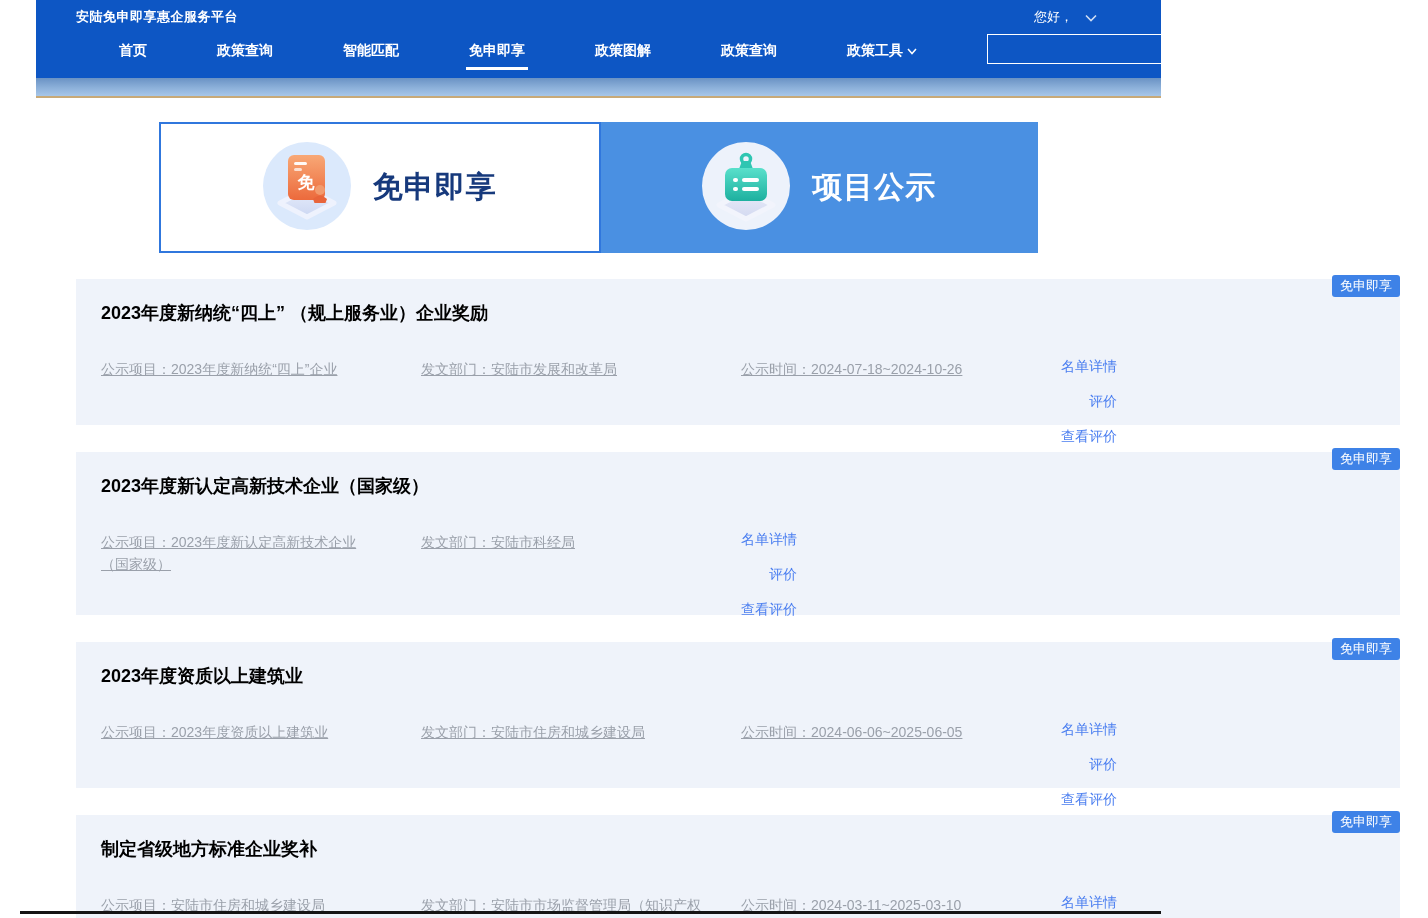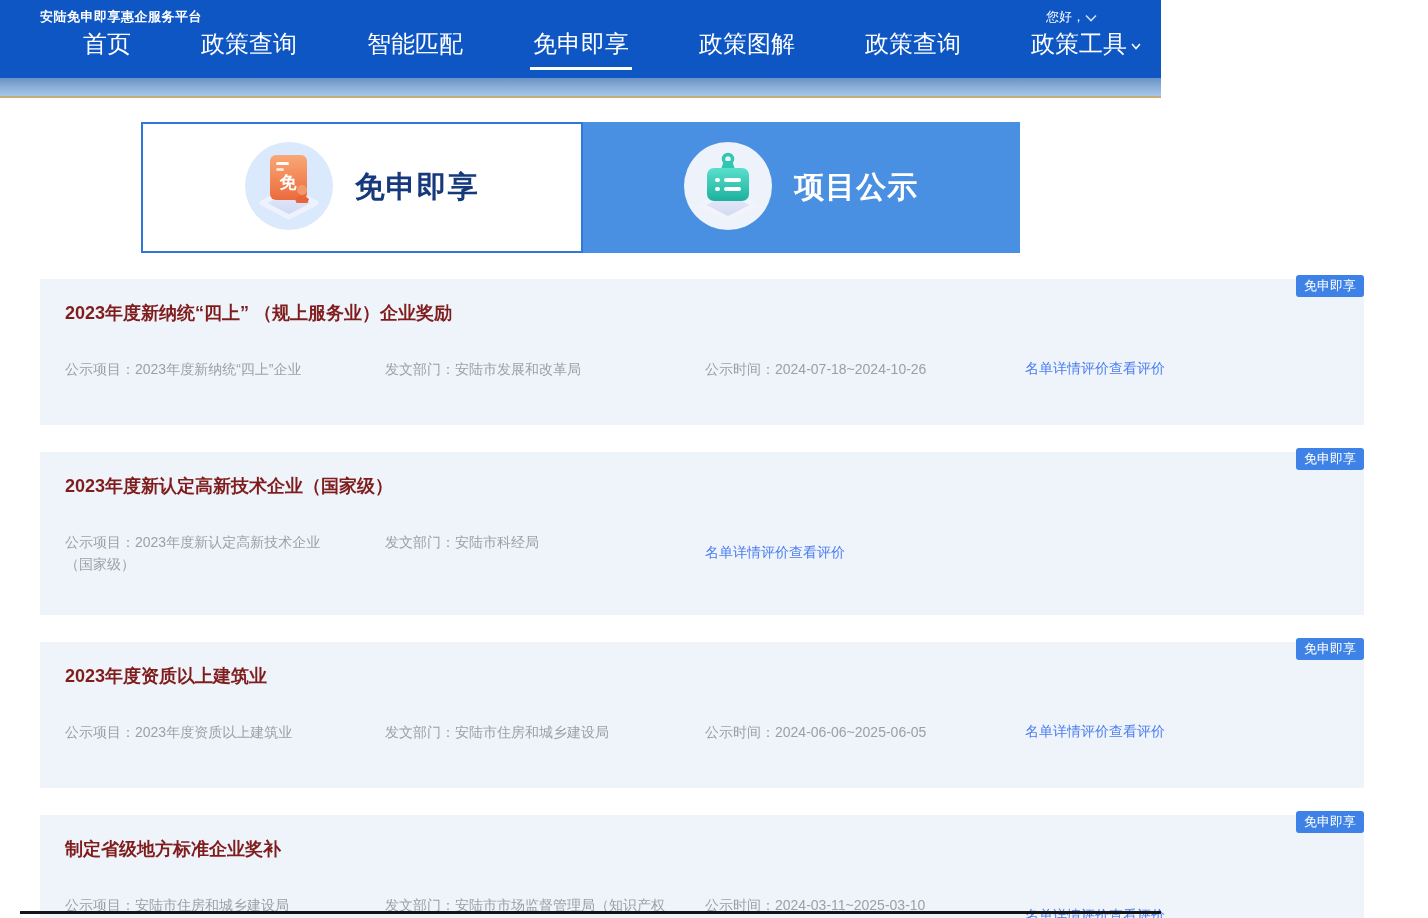--- a/index.html
+++ b/index.html
@@ -1,26 +1,26 @@
 <!DOCTYPE html>
 <html><head>
 <meta charset="utf-8">
 <style>
   * { margin:0; padding:0; box-sizing:border-box; }
   html,body { width:1428px; height:918px; overflow:hidden; background:#fff;
     font-family:"Liberation Sans","DejaVu Sans",sans-serif; }
-  .page { position:relative; width:1161px; height:918px; }
+  .page { position:relative; width:1161px; height:918px;padding-left:36px; }
 
   
   .header { background:#0d56c4; height:78px; }
   .header-top { display:flex; justify-content:space-between; align-items:center; padding:8px 30px 0 40px; }
   .site-title { color:#fff; font-size:13px; font-weight:bold; letter-spacing:.5px; }
-  .greeting { display:flex; align-items:center; color:#fff; font-size:13px; margin-right:34px; cursor:pointer; }
+  .greeting { display:flex; align-items:center; gap:12px; color:#fff; font-size:13px; margin-right:34px; cursor:pointer; }
   .nav-row { display:flex; align-items:flex-end; height:44px; padding-left:83px; }
-  .nav-item { color:#fff; font-size:24px; font-weight:normal; margin-right:70px; position:relative;
+  .nav-item { color:#fff; font-size:14px; font-weight:bold; margin-right:70px; position:relative;
     padding-bottom:10px; cursor:pointer; white-space:nowrap; display:flex; align-items:flex-start; gap:4px;}
   .nav-item.active::after { content:""; position:absolute; left:-3px; right:-3px; bottom:0; height:3px; background:#fff; }
   .search-box { margin-left:auto; margin-right:63px; width:202px; height:30px; border:1px solid #fff;
     display:flex; align-items:center; margin-bottom:6px; }
   .search-box input { flex:1; border:none; outline:none; background:transparent; color:#fff; font-size:14px; padding:0 6px; min-width:0;}
   .search-icon { width:26px; display:flex; align-items:center; justify-content:center; cursor:pointer; }
 
   
   .banner { height:20px; background:linear-gradient(180deg,#6a92c4 0%,#8db1da 55%,#a7c6e8 100%);
     border-bottom:2px solid #c8a977; }
@@ -34,25 +34,25 @@
   .tab-label-publicity { color:#fff; font-size:30px; font-weight:bold; letter-spacing:1px; }
 
   
   .cards { margin:26px 0 0 40px; width:1324px; }
   .card-wrap { position:relative; margin-top:27px; }
   .card-wrap:first-child { margin-top:0; }
   .badge { position:absolute; top:-4px; right:0; background:#3e82e7; color:#fff; font-size:13px;
     line-height:1; padding:4px 8px 5px; border-radius:3px; z-index:2; }
   .card { background:#eff3fa; height:146px; padding:22px 0 0 25px; }
   .card.tall { height:163px; }
-  .card-title { font-size:18px; font-weight:600; color:#7f1d1d; }
+  .card-title { font-size:18px; font-weight:600; color:#000000; }
   .meta { display:flex; margin-top:33px; font-size:14px; color:#9aa0aa; }
-  .meta-col { width:320px; padding-right:40px; line-height:22px; }
+  .meta-col { width:320px; padding-right:40px; line-height:22px;text-decoration:underline; }
   .meta-col .label { color:#9aa0aa; }
-  .links-col { display:flex; align-items:center; padding-top:0; }
+  .links-col { display:flex; gap:17px; align-items:flex-end; padding-top:0;flex-direction:column; }
   .link { color:#4a7ef0; font-size:14px; cursor:pointer; white-space:nowrap; }
 
   .bottom-line { position:absolute; left:20px; right:0; top:911px; height:3px; background:#151515; z-index:5; }
 </style>
 </head>
 <body>
 
 <div class="page">
 
   <div class="header">

